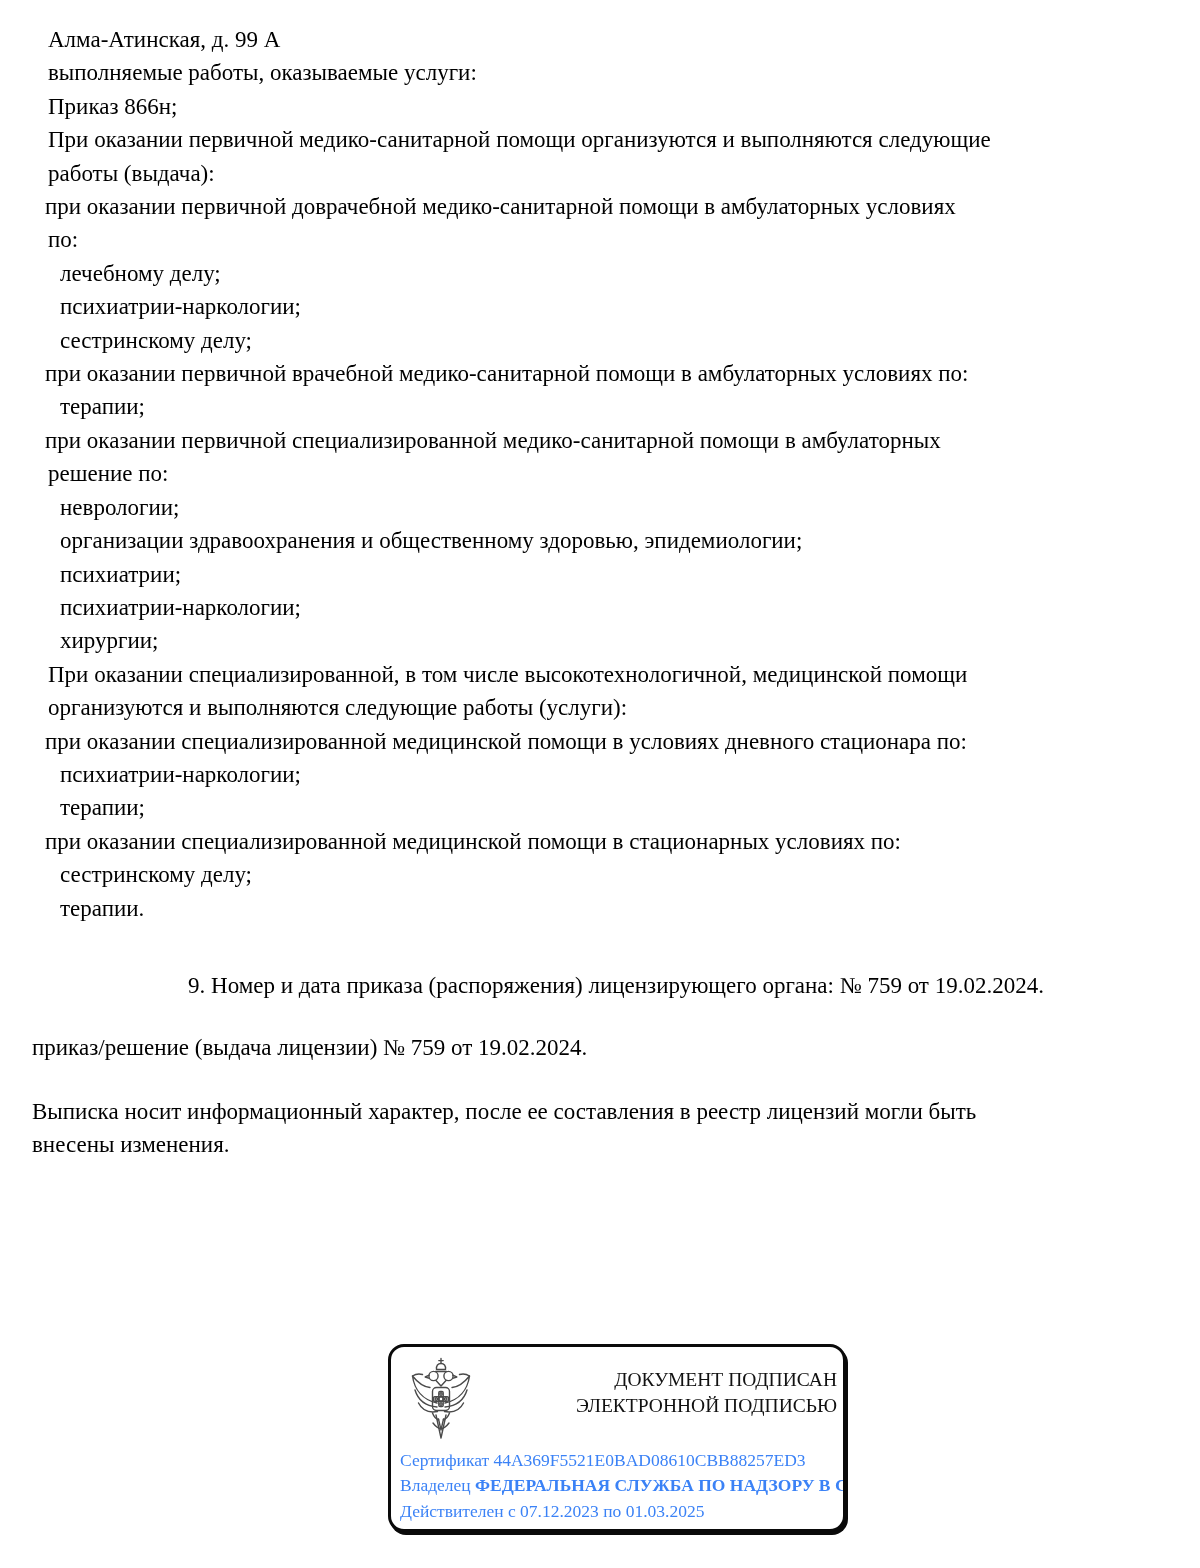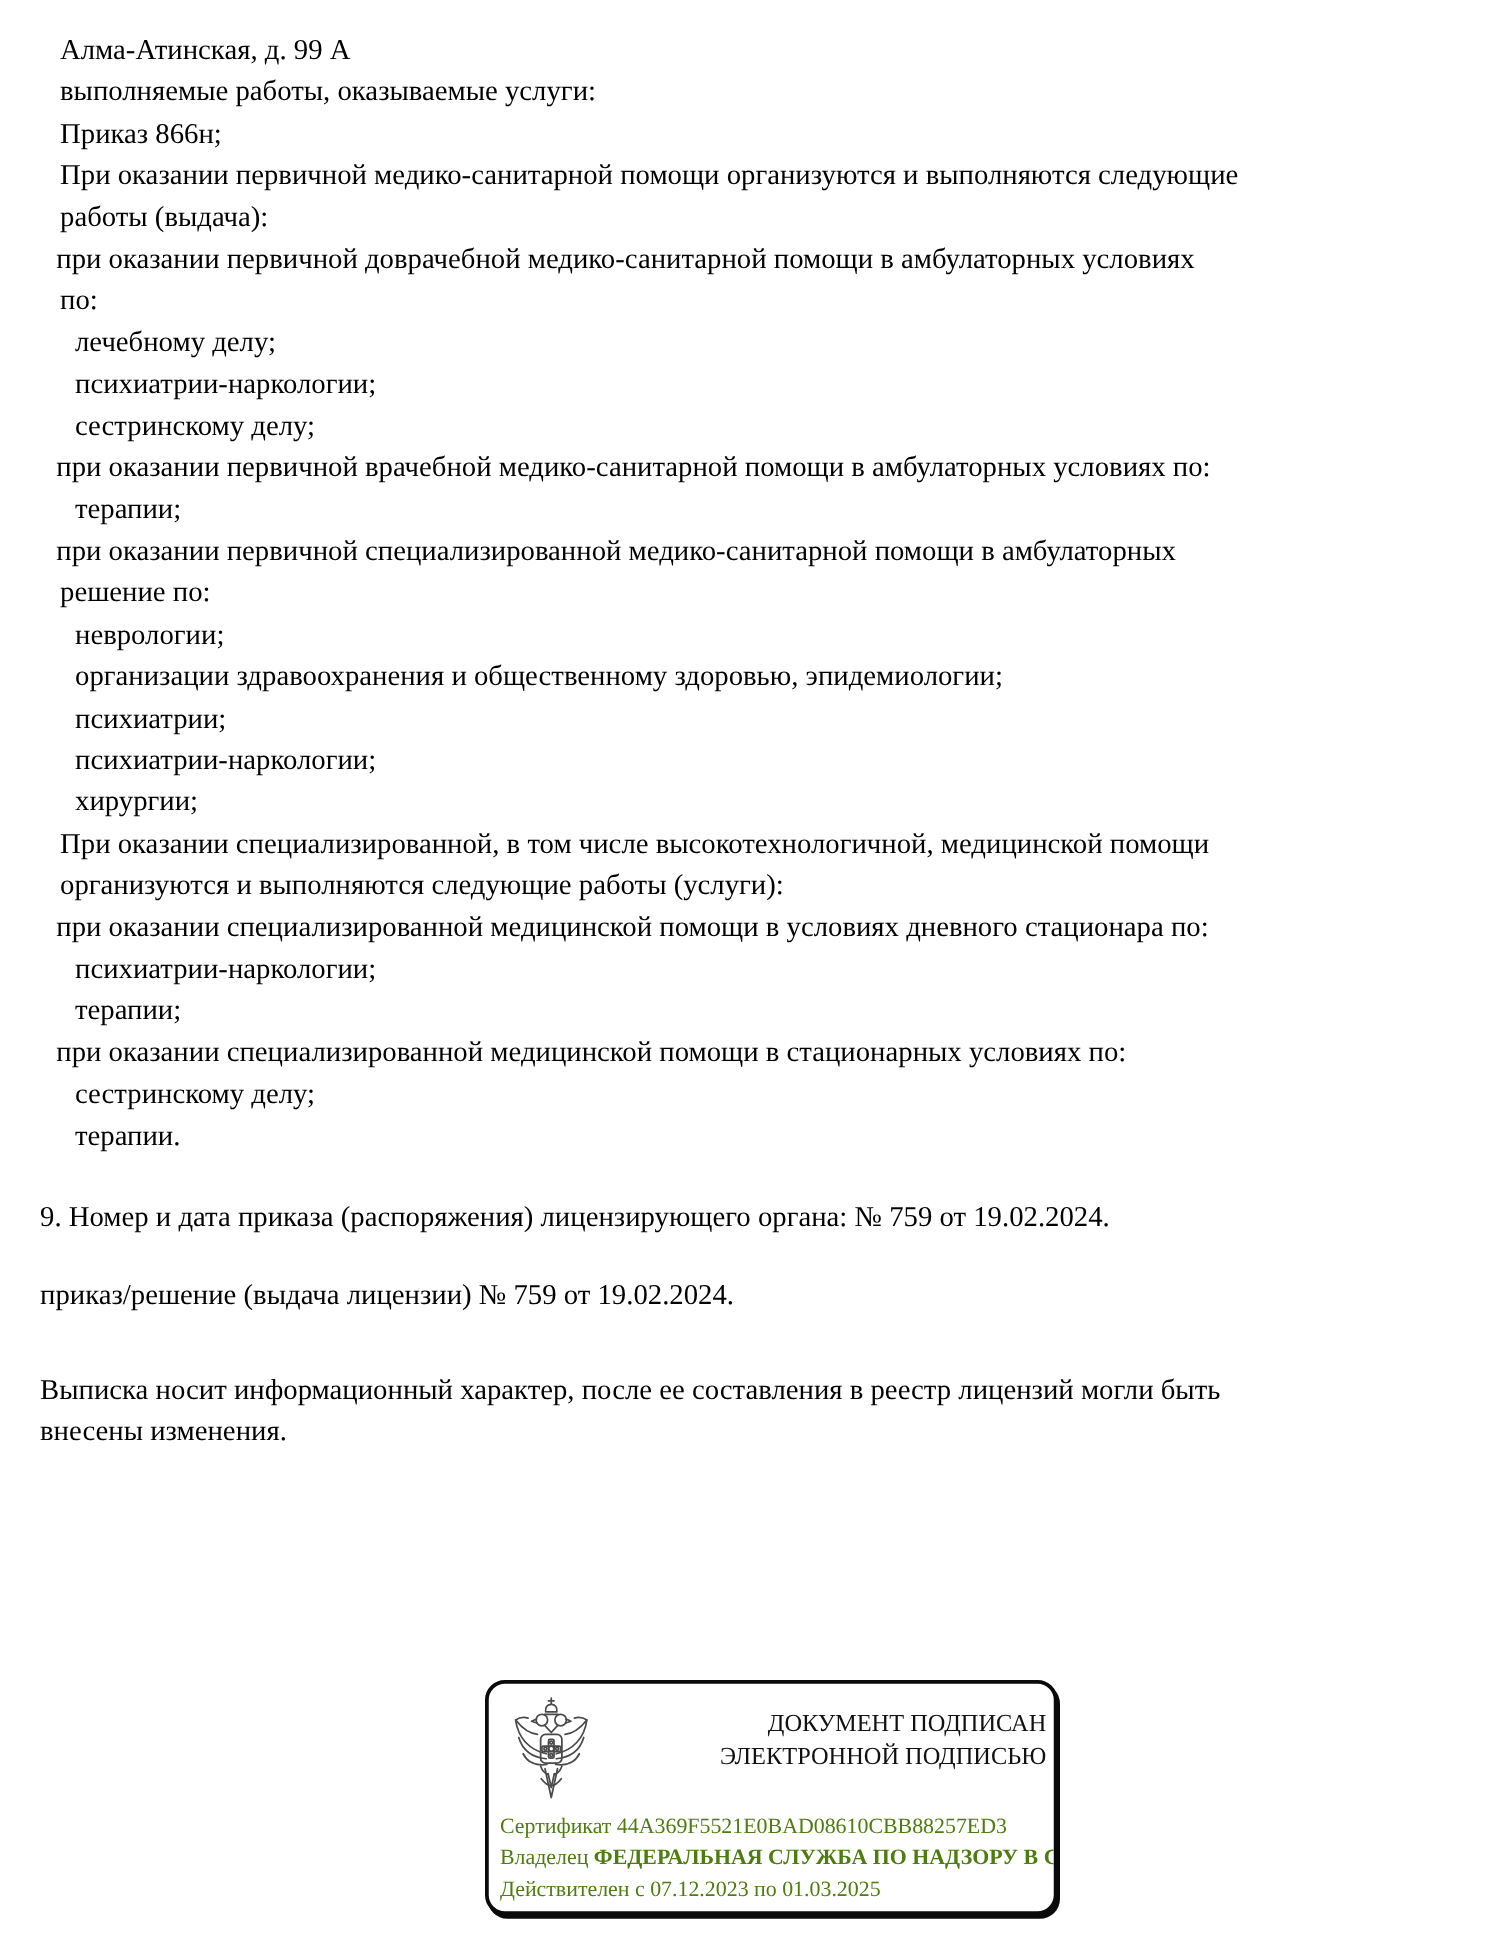--- a/index.html
+++ b/index.html
@@ -18,23 +18,23 @@
     padding-top: 23px;
     font-size: 23px;
     line-height: 33.4px;
   }
   .line { white-space: nowrap; }
   .ind0 { padding-left: 48px; }
   .ind1 { padding-left: 45px; }
   .ind2 { padding-left: 60px; }
   .para { font-size: 23px; line-height: 33.4px; }
   .para .line { padding-left: 32px; }
-  #para9  { margin-top: 32px; }
+  #para9  { margin-top: 44px; text-align: center; }
   #para10 { margin-top: 29px; }
-  #note   { margin-top: 42px; }
+  #note   { margin-top: 30px; }
 
   
   .stamp {
     position: absolute;
     left: 388px; top: 1344px;
     width: 458px; height: 188px;
     box-sizing: border-box;
     border: 3px solid #0a0a0a;
     border-radius: 16px;
     box-shadow: 2px 3px 0 #0a0a0a;
@@ -54,21 +54,21 @@
     line-height: 26px;
     color: #111111;
   }
   .stamp-info {
     position: absolute;
     left: 9px; right: 0; top: 101px;
     font-size: 17.5px;
     line-height: 25.3px;
     white-space: nowrap;
     overflow: hidden;
-    color: #4d7c0f;
+    color: #3b82f6;
   }
   .stamp-info .owner-name { font-weight: bold; }
 </style>
 </head>
 <body>
 
 <div class="page">
 
   <div class="doc-text">
 

